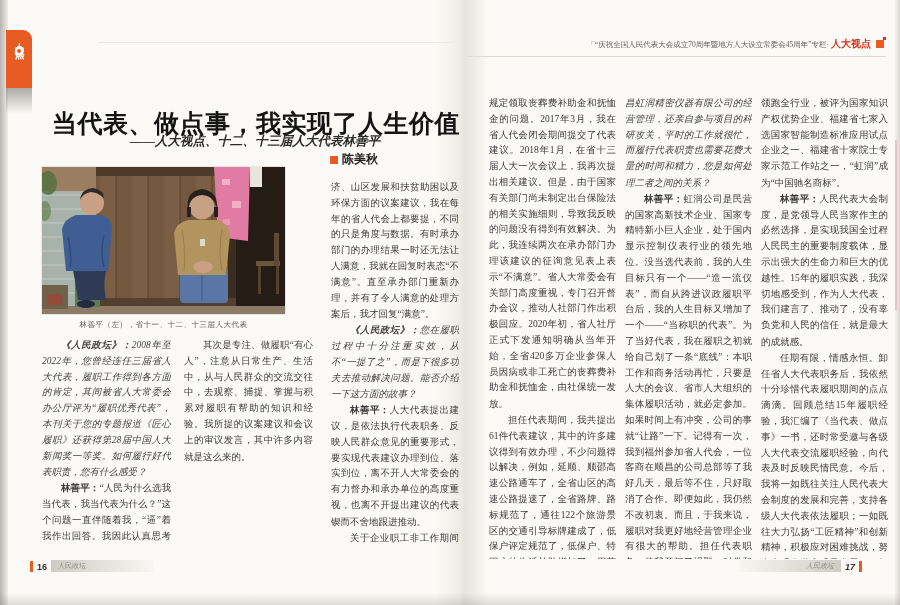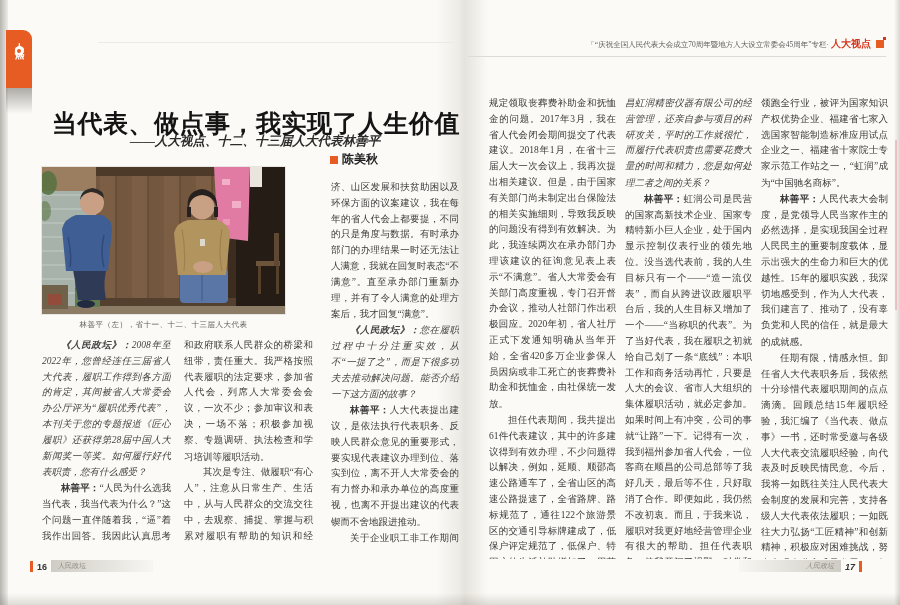--- a/index.html
+++ b/index.html
@@ -173,21 +173,20 @@
   <div class="caption">林善平（左），省十一、十二、十三届人大代表</div>
 
   <div class="cols lp-cols12">
     <div class="col">
 
     <p class="para q"><span class="prefix">《人民政坛》：</span><span>2008年至2022年，您曾经连任三届省人大代表，履职工作得到各方面的肯定，其间被省人大常委会办公厅评为“履职优秀代表”，本刊关于您的专题报道《匠心履职》还获得第28届中国人大新闻奖一等奖。如何履行好代表职责，您有什么感受？</span><span class="suffix"></span></p>
         <p class="para a"><span class="prefix">林善平：</span><span>“人民为什么选我当代表，我当代表为什么？”这个问题一直伴随着我，“逼”着我作出回答。我因此认真思考了15年，也认真回答了15年。我认为至少有三点。</span><span class="suffix"></span></p>
       </div>
     <div class="col">
 
-    <p class="para cont"><span class="prefix"></span><span>和政府联系人民群众的桥梁和纽带，责任重大。我严格按照代表履职的法定要求，参加省人代会，列席人大常委会会议，一次不少；参加审议和表决，一场不落；积极参加视察、专题调研、执法检查和学习培训等履职活动。</span><span class="suffix"></span></p>
         <p class="para"><span class="prefix"></span><span>其次是专注、做履职“有心人”，注意从日常生产、生活中，从与人民群众的交流交往中，去观察、捕捉、掌握与积累对履职有帮助的知识和经验。我所提的议案建议和会议上的审议发言，其中许多内容就是这么来的。</span><span class="suffix"></span></p>
       </div>
   </div>
 
   <div class="col lp-col3">
 
   <p class="para cont"><span class="prefix"></span><span>济、山区发展和扶贫助困以及环保方面的议案建议，我在每年的省人代会上都要提，不同的只是角度与数据。有时承办部门的办理结果一时还无法让人满意，我就在回复时表态“不满意”。直至承办部门重新办理，并有了令人满意的处理方案后，我才回复“满意”。</span><span class="suffix"></span></p>
       <p class="para q"><span class="prefix">《人民政坛》：</span><span>您在履职过程中十分注重实效，从不“一提了之”，而是下很多功夫去推动解决问题。能否介绍一下这方面的故事？</span><span class="suffix"></span></p>
       <p class="para a"><span class="prefix">林善平：</span><span>人大代表提出建议，是依法执行代表职务、反映人民群众意见的重要形式，要实现代表建议办理到位、落实到位，离不开人大常委会的有力督办和承办单位的高度重视，也离不开提出建议的代表锲而不舍地跟进推动。</span><span class="suffix"></span></p>
       <p class="para"><span class="prefix"></span><span>关于企业职工非工作期间死亡其遗属抚恤问题的代表建议，我从提出建议到跟踪督办，前后差不多三个年头。2017年初，我听到一家企业反映其下属公司的员工因道路交通事故意外死亡，其遗属却无法根据保险法的</span><span class="suffix"></span></p>

